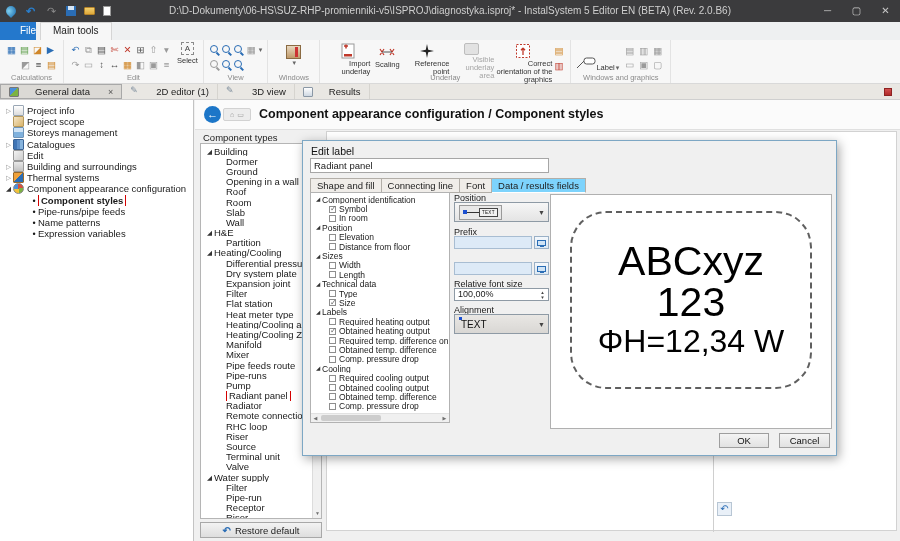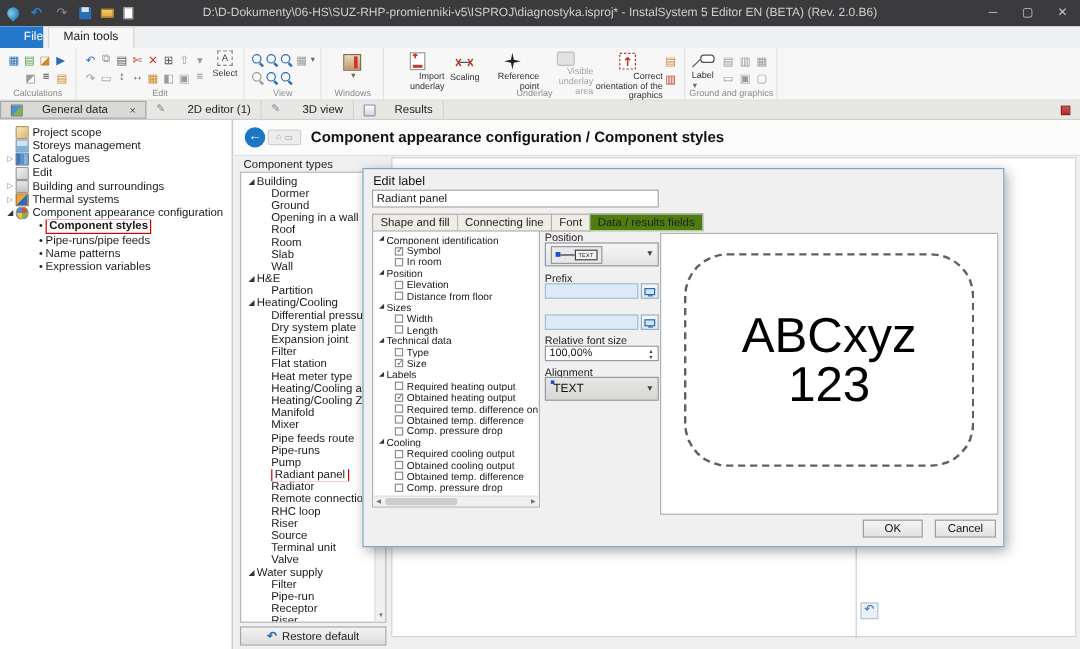--- a/index.html
+++ b/index.html
@@ -47,21 +47,21 @@
   .selbtn{display:flex;flex-direction:column;align-items:center;margin-left:4px;font-size:7.5px;color:#333;}
   .selbox{width:13px;height:13px;border:1px dashed #8a8a8a;font-size:8px;display:flex;align-items:center;justify-content:center;color:#444;margin-bottom:1px;}
   .rbtn{width:45px;display:flex;flex-direction:column;align-items:center;font-size:7.5px;line-height:8px;text-align:right;color:#333;padding-top:1px;}
   .rbtn.dis{color:#a5a5a5;}
   .bicon{height:17px;display:flex;align-items:center;justify-content:center;margin-bottom:1px;}
   .bld{width:15px;height:14px;position:relative;background:linear-gradient(#e8d8c0,#c09a6a);border:1px solid #8a6a42;}
   .bld::after{content:"";position:absolute;right:2px;top:1px;width:3px;height:10px;background:#cc3333;}
   .vu{width:15px;height:12px;background:#e2e2e2;border:1px solid #bdbdbd;border-radius:2px;}
   .ddot{font-size:7px;color:#666;margin-left:1px;}
   .ucol{display:flex;flex-direction:column;justify-content:flex-start;gap:2px;padding-top:2px;}
-  .labbtn{display:flex;flex-direction:column;align-items:flex-start;font-size:7.5px;color:#333;padding-top:2px;}
+  .labbtn{display:flex;flex-direction:row;align-items:flex-end;font-size:7.5px;color:#333;padding-top:2px;}
   .lgrid{display:grid;grid-template-columns:repeat(3,14px);grid-auto-rows:14px;margin-left:4px;padding-top:2px;}
 
   
   .docrow{position:absolute;left:0;top:84px;width:900px;height:16px;background:#e9e7e3;border-bottom:1px solid #cfcfcf;display:flex;align-items:stretch;font-size:9.5px;color:#222;}
   .dtab{display:flex;align-items:center;gap:16px;padding:0 8px;border-right:1px solid #d6d4cf;}
   .dtab.active{background:#dbd9d5;border:1px solid #a8a8a8;}
   .dt-ic{width:10px;height:10px;border-radius:1px;}
   .ic-gen{background:linear-gradient(135deg,#4a90d9 50%,#7cb342 50%);border:1px solid #777;}
   .ic-pen{background:none;position:relative;}
   .ic-pen::before{content:"✎";font-size:9px;color:#7a8a9a;position:absolute;left:0;top:-2px;}
@@ -112,21 +112,21 @@
   .restore-btn{position:absolute;left:200px;top:522px;width:122px;height:16px;background:linear-gradient(#f3f3f3,#dedede);border:1px solid #a8a8a8;font-size:9.5px;display:flex;align-items:center;justify-content:center;gap:4px;color:#222;}
   .gi-restore::before{content:"↶";color:#2a6db5;font-weight:bold;font-size:10px;}
 
   
   .dialog{position:absolute;left:302px;top:140px;width:535px;height:316px;background:#f0f0f0;border:1px solid #7da7c4;box-shadow:2px 3px 10px rgba(0,0,0,.35);}
   .dlg-title{position:absolute;left:8px;top:4px;font-size:10.5px;color:#111;}
   .dlg-name{position:absolute;left:7px;top:17px;width:239px;height:15px;background:#fff;border:1px solid #a6a6a6;font-size:9.5px;line-height:13px;padding-left:3px;}
   .dlg-tabs{position:absolute;left:7px;top:37px;height:15px;display:flex;font-size:9.5px;}
   .dlg-tab{padding:0 6px;line-height:13px;border:1px solid #b2aea8;border-left:none;background:#f0ede9;color:#222;}
   .dlg-tab:first-child{border-left:1px solid #b2aea8;}
-  .dlg-tab.active{background:#4d7c0f;border-bottom-color:#fff;font-weight:normal;}
+  .dlg-tab.active{background:#7dd3fc;border-bottom-color:#fff;font-weight:normal;}
   .dlg-tree{position:absolute;left:7px;top:51px;width:140px;height:231px;background:#fff;border:1px solid #b2b2b2;overflow:hidden;}
   #fields-tree{padding-top:2px;}
   .ft-row{display:flex;align-items:center;height:9.4px;font-size:8.5px;white-space:nowrap;overflow:hidden;padding-left:18px;}
   .ft-row.grp{padding-left:3px;}
   .ft-row .exp{width:8px;font-size:5.5px;}
   .cb{width:7px;height:7px;border:1px solid #8e8e8e;background:#fff;margin-right:3px;flex:none;position:relative;}
   .cb.checked::before{content:"✓";position:absolute;left:0;top:-2.5px;font-size:8px;color:#666;}
   .hscroll{position:absolute;left:0;right:0;bottom:0;height:9px;background:#f0f0f0;border-top:1px solid #e2e2e2;}
   .hs-l,.hs-r{position:absolute;top:0;width:9px;height:8px;font-size:5px;color:#707070;text-align:center;line-height:8px;}
   .hs-l{left:0;}.hs-r{right:0;}
@@ -315,21 +315,21 @@
         <span class="ddot">▾</span>
       </div>
       <div class="lgrid">
         <span class="mi c-gray">▤</span>
         <span class="mi c-gray">▥</span>
         <span class="mi c-gray">▦</span>
         <span class="mi c-gray">▭</span>
         <span class="mi c-gray">▣</span>
         <span class="mi c-gray">▢</span>
       </div>
-      <div class="g-label">Ground and graphics</div>
+      <div class="g-label">Windows and graphics</div>
     </div>
     <div style="flex:1;"></div>
   </div>
 
   <div class="docrow">
     <div class="dtab active">
       <span class="dt-ic ic-gen"></span>
       <span>General data</span>
       <span class="dt-close">×</span>
     </div>
@@ -343,20 +343,25 @@
     </div>
     <div class="dtab">
       <span class="dt-ic ic-res"></span>
       <span>Results</span>
     </div>
     <span class="doc-red"></span>
   </div>
 
   <div class="left-panel">
     <div id="left-tree">
+        <div class="lt-row">
+          <span class="exp collapsed"></span>
+          <span class="ticon ic-doc"></span>
+          <span class="lt-label">Project info</span>
+        </div>
         <div class="lt-row">
           <span class="exp"></span>
           <span class="ticon ic-scope"></span>
           <span class="lt-label">Project scope</span>
         </div>
         <div class="lt-row">
           <span class="exp"></span>
           <span class="ticon ic-storeys"></span>
           <span class="lt-label">Storeys management</span>
         </div>
@@ -694,20 +699,21 @@
     <span class="dlg-lab" style="left:151px;top:164px;">Alignment</span>
     <div class="combo align-combo" style="top:173px;">
       <span class="align-text"><span class="align-dot"></span>TEXT</span>
       <span class="dd">▼</span>
     </div>
 
     <div class="dlg-preview">
       <div class="dashed">
         <span class="pv1">ABCxyz</span>
         <span class="pv2">123</span>
+        <span class="pv3">ΦH=12,34 W</span>
       </div>
     </div>
 
     <div class="dlg-btn btn-ok">OK</div>
     <div class="dlg-btn btn-cancel">Cancel</div>
   </div>
 
 </div>
 
 </body></html>

